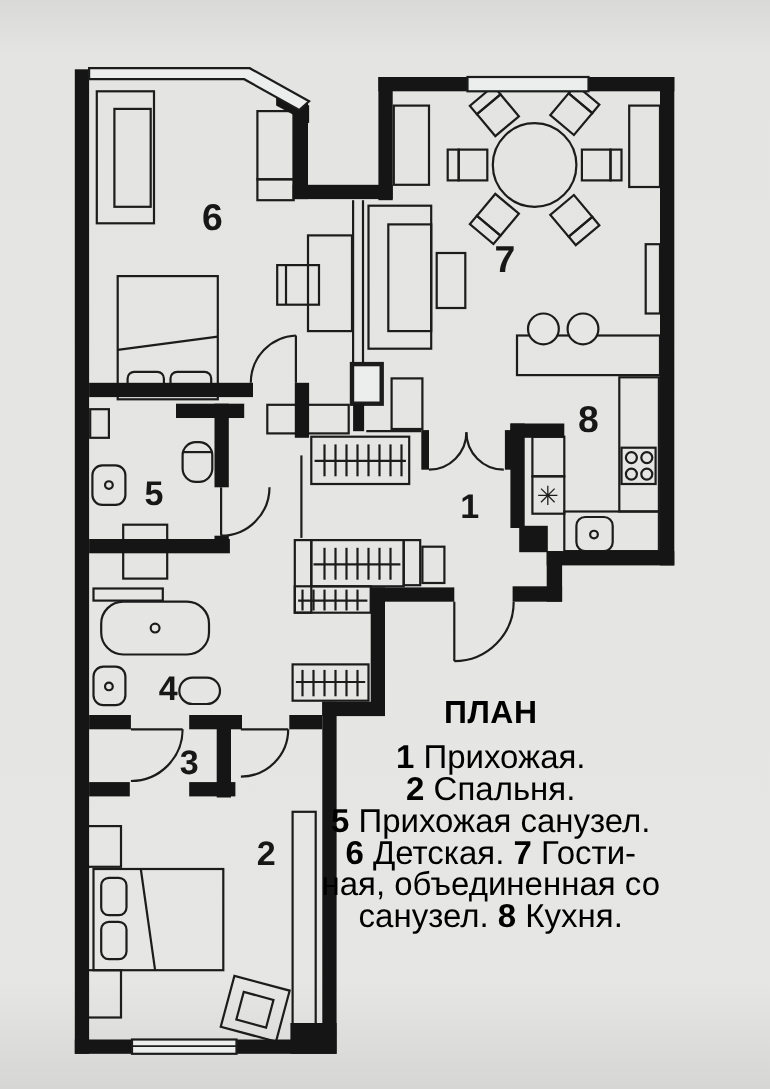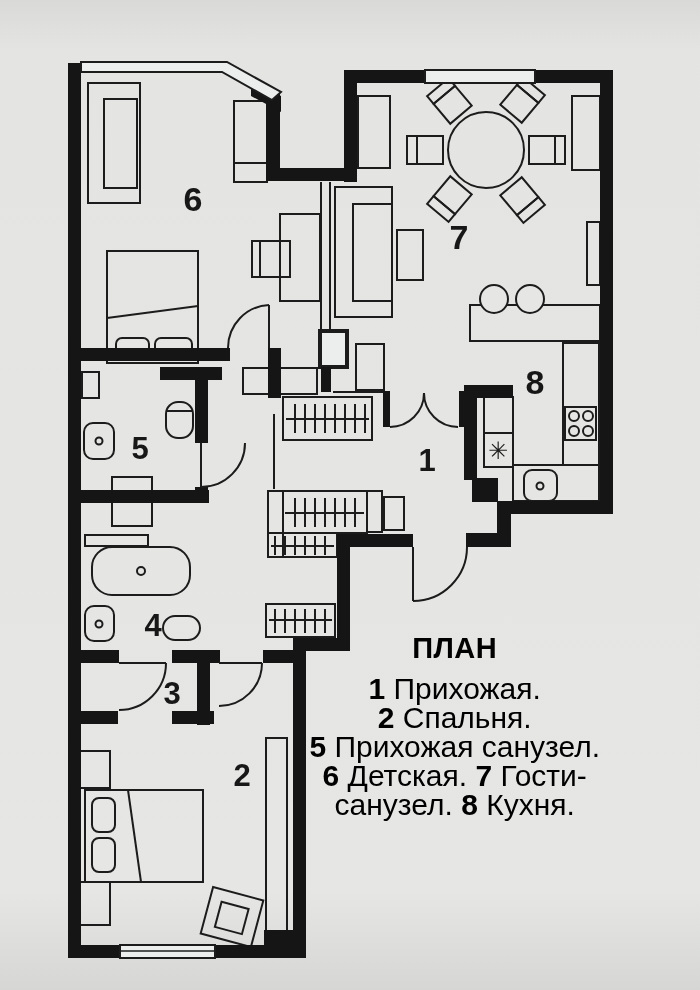--- a/index.html
+++ b/index.html
@@ -304,16 +304,17 @@
 <div class="room-label" style="left:459px;top:237px;font-size:34px">7</div>
 <div class="room-label" style="left:535px;top:382px;font-size:34px">8</div>
 
 <div id="legend">
   <div class="legend-title">ПЛАН</div>
   <div id="legend-lines">
         <div class="legend-line"><span class="b">1</span><span> Прихожая.</span></div>
         <div class="legend-line"><span class="b">2</span><span> Спальня.</span></div>
         <div class="legend-line"><span class="b">5</span><span> Прихожая санузел.</span></div>
         <div class="legend-line"><span class="b">6</span><span> Детская. </span><span class="b">7</span><span> Гости-</span></div>
+        <div class="legend-line"><span>ная, объединенная со</span></div>
         <div class="legend-line"><span>санузел. </span><span class="b">8</span><span> Кухня.</span></div>
       </div>
 </div>
 </div>
 
 </body></html>

